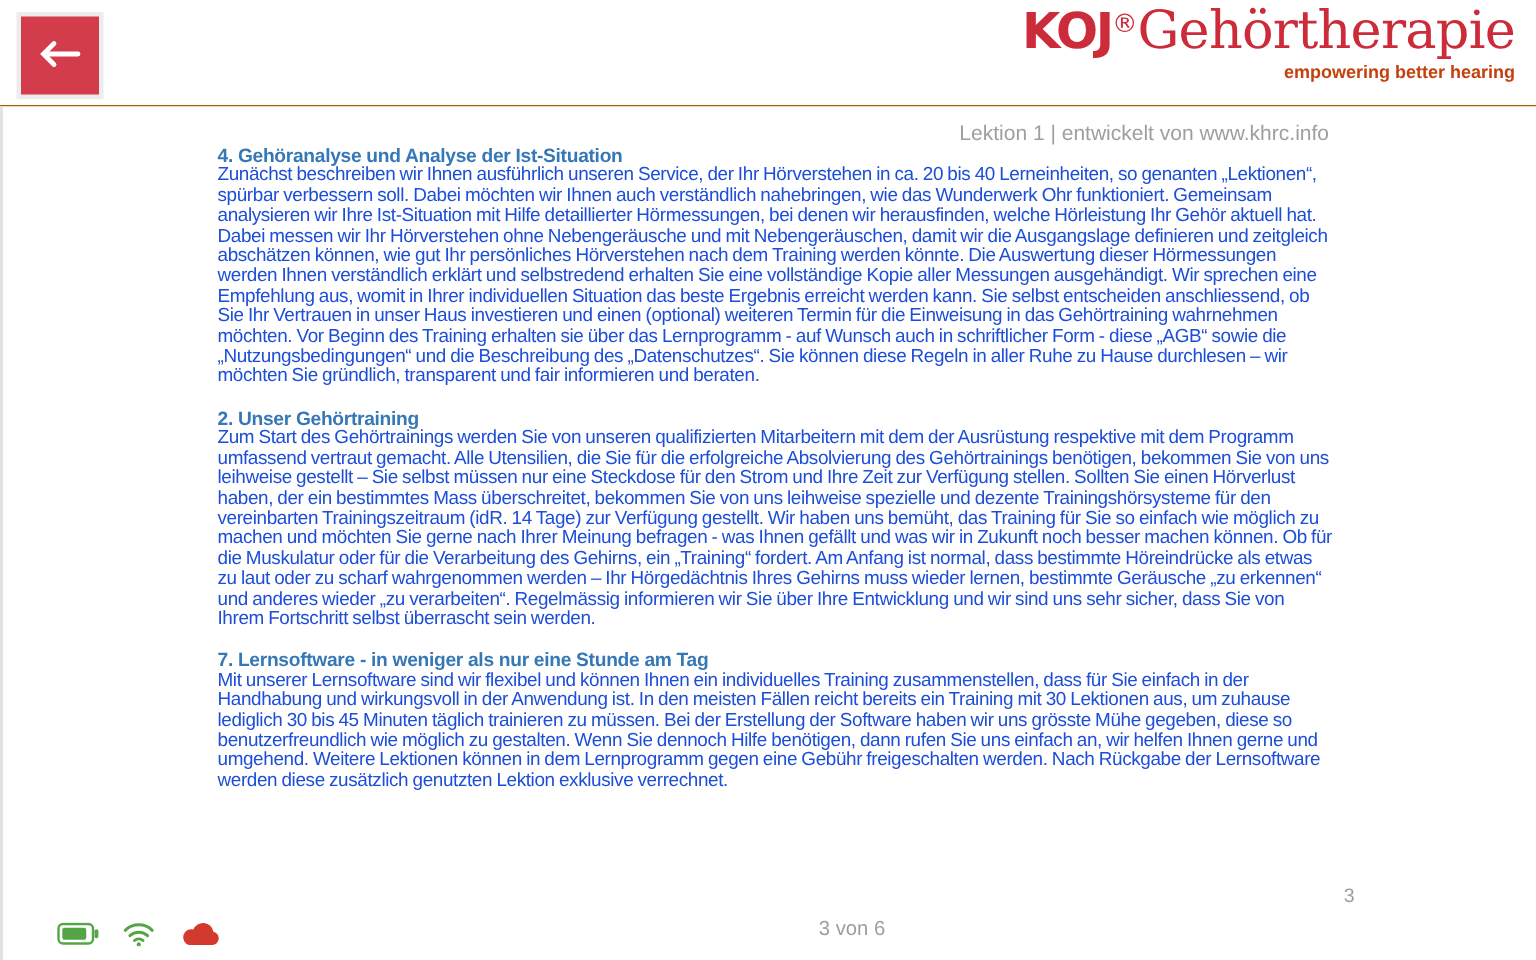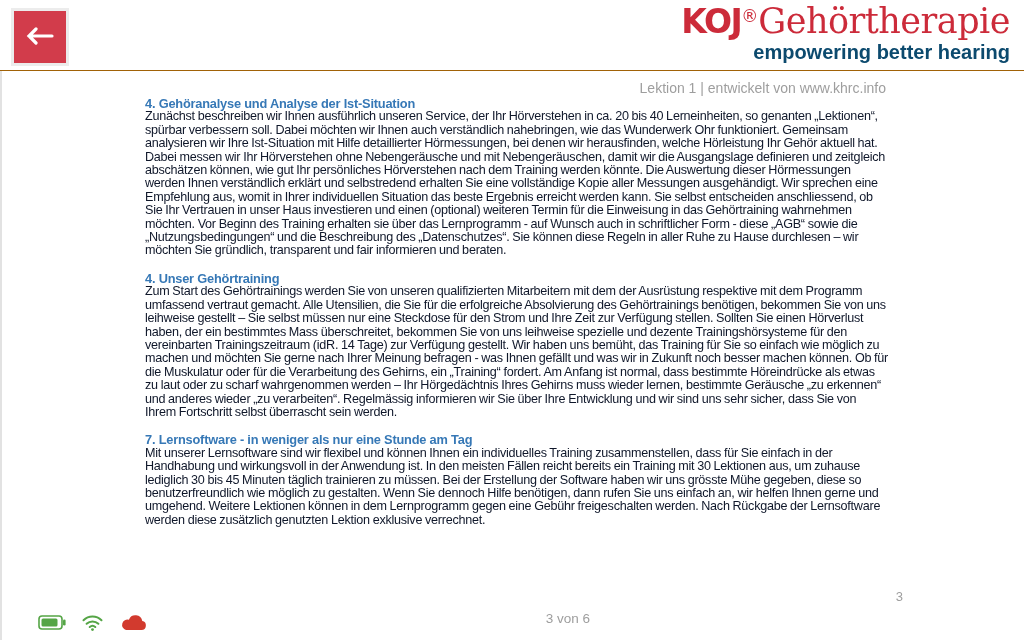--- a/index.html
+++ b/index.html
@@ -17,33 +17,33 @@
               align-items: center; justify-content: center; }
   .logo-block { position: absolute; right: 14px; top: 4px; text-align: right;
                 line-height: 1; white-space: nowrap; }
   .logo-line { color: #cc2b3a; }
   .logo-koj { font-family: "DejaVu Sans", sans-serif; font-weight: 800;
               font-size: 33px; letter-spacing: -1.5px; }
   .logo-reg { font-family: "DejaVu Sans", sans-serif; font-size: 17px;
               position: relative; top: -11px; }
   .logo-name { font-family: "DejaVu Serif", serif; font-size: 35px;
                letter-spacing: -0.5px; }
-  .tagline { margin-top: 3px; color: #0c4a6e; font-size: 20px; font-weight: 600; }
+  .tagline { margin-top: 3px; color: #c2410c; font-size: 12px; font-weight: 600; }
 
   
   .page { position: relative; height: 569px; background: #fff; }
   .page-edge { position: absolute; left: 0; top: 0; bottom: 0; width: 2px;
                background: #e2e2e2; }
   .meta-line { position: absolute; top: 9px; right: 138px; color: #9e9e9e;
                font-size: 14px; }
   .content { position: absolute; left: 145px; top: 26px; width: 744px; }
   .doc-section { margin-bottom: 14px; }
   .doc-heading { color: #3678b6; font-weight: bold; font-size: 12.8px;
                  line-height: 13.4px; letter-spacing: -0.2px; }
-  .doc-body { color: #0f172a; font-size: 12.6px; line-height: 13.4px;
+  .doc-body { color: #1d4ed8; font-size: 12.6px; line-height: 13.4px;
               letter-spacing: -0.25px; word-spacing: -0.4px; text-align: left; }
 
   
   .page-number { position: absolute; top: 518px; right: 121px; color: #9e9e9e;
                  font-size: 13px; }
   .page-indicator { position: absolute; top: 540px; left: 16px; width: 100%;
                     text-align: center; color: #9e9e9e; font-size: 13.5px; margin-left: 40px; }
   .status-icons { position: absolute; left: 38px; top: 543px; display: flex;
                   align-items: center; gap: 16px; }
   .status-icons span { display: inline-flex; }
@@ -76,21 +76,21 @@
     <div class="meta-line">Lektion 1 | entwickelt von www.khrc.info</div>
 
     <div class="content">
 
       <section class="doc-section">
         <div class="doc-heading">4. Gehöranalyse und Analyse der Ist-Situation</div>
         <div class="doc-body">Zunächst beschreiben wir Ihnen ausführlich unseren Service, der Ihr Hörverstehen in ca. 20 bis 40 Lerneinheiten, so genanten „Lektionen“, spürbar verbessern soll. Dabei möchten wir Ihnen auch verständlich nahebringen, wie das Wunderwerk Ohr funktioniert. Gemeinsam analysieren wir Ihre Ist-Situation mit Hilfe detaillierter Hörmessungen, bei denen wir herausfinden, welche Hörleistung Ihr Gehör aktuell hat. Dabei messen wir Ihr Hörverstehen ohne Nebengeräusche und mit Nebengeräuschen, damit wir die Ausgangslage definieren und zeitgleich abschätzen können, wie gut Ihr persönliches Hörverstehen nach dem Training werden könnte. Die Auswertung dieser Hörmessungen werden Ihnen verständlich erklärt und selbstredend erhalten Sie eine vollständige Kopie aller Messungen ausgehändigt. Wir sprechen eine Empfehlung aus, womit in Ihrer individuellen Situation das beste Ergebnis erreicht werden kann. Sie selbst entscheiden anschliessend, ob Sie Ihr Vertrauen in unser Haus investieren und einen (optional) weiteren Termin für die Einweisung in das Gehörtraining wahrnehmen möchten. Vor Beginn des Training erhalten sie über das Lernprogramm - auf Wunsch auch in schriftlicher Form - diese „AGB“ sowie die „Nutzungsbedingungen“ und die Beschreibung des „Datenschutzes“. Sie können diese Regeln in aller Ruhe zu Hause durchlesen – wir möchten Sie gründlich, transparent und fair informieren und beraten.</div>
       </section>
 
       <section class="doc-section">
-        <div class="doc-heading">4. Unser Gehörtraining</div>
+        <div class="doc-heading">2. Unser Gehörtraining</div>
         <div class="doc-body">Zum Start des Gehörtrainings werden Sie von unseren qualifizierten Mitarbeitern mit dem der Ausrüstung respektive mit dem Programm umfassend vertraut gemacht. Alle Utensilien, die Sie für die erfolgreiche Absolvierung des Gehörtrainings benötigen, bekommen Sie von uns leihweise gestellt – Sie selbst müssen nur eine Steckdose für den Strom und Ihre Zeit zur Verfügung stellen. Sollten Sie einen Hörverlust haben, der ein bestimmtes Mass überschreitet, bekommen Sie von uns leihweise spezielle und dezente Trainingshörsysteme für den vereinbarten Trainingszeitraum (idR. 14 Tage) zur Verfügung gestellt. Wir haben uns bemüht, das Training für Sie so einfach wie möglich zu machen und möchten Sie gerne nach Ihrer Meinung befragen - was Ihnen gefällt und was wir in Zukunft noch besser machen können. Ob für die Muskulatur oder für die Verarbeitung des Gehirns, ein „Training“ fordert. Am Anfang ist normal, dass bestimmte Höreindrücke als etwas zu laut oder zu scharf wahrgenommen werden – Ihr Hörgedächtnis Ihres Gehirns muss wieder lernen, bestimmte Geräusche „zu erkennen“ und anderes wieder „zu verarbeiten“. Regelmässig informieren wir Sie über Ihre Entwicklung und wir sind uns sehr sicher, dass Sie von Ihrem Fortschritt selbst überrascht sein werden.</div>
       </section>
 
       <section class="doc-section">
         <div class="doc-heading">7. Lernsoftware - in weniger als nur eine Stunde am Tag</div>
         <div class="doc-body">Mit unserer Lernsoftware sind wir flexibel und können Ihnen ein individuelles Training zusammenstellen, dass für Sie einfach in der Handhabung und wirkungsvoll in der Anwendung ist. In den meisten Fällen reicht bereits ein Training mit 30 Lektionen aus, um zuhause lediglich 30 bis 45 Minuten täglich trainieren zu müssen. Bei der Erstellung der Software haben wir uns grösste Mühe gegeben, diese so benutzerfreundlich wie möglich zu gestalten. Wenn Sie dennoch Hilfe benötigen, dann rufen Sie uns einfach an, wir helfen Ihnen gerne und umgehend. Weitere Lektionen können in dem Lernprogramm gegen eine Gebühr freigeschalten werden. Nach Rückgabe der Lernsoftware werden diese zusätzlich genutzten Lektion exklusive verrechnet.</div>
       </section>
 
     </div>
 

